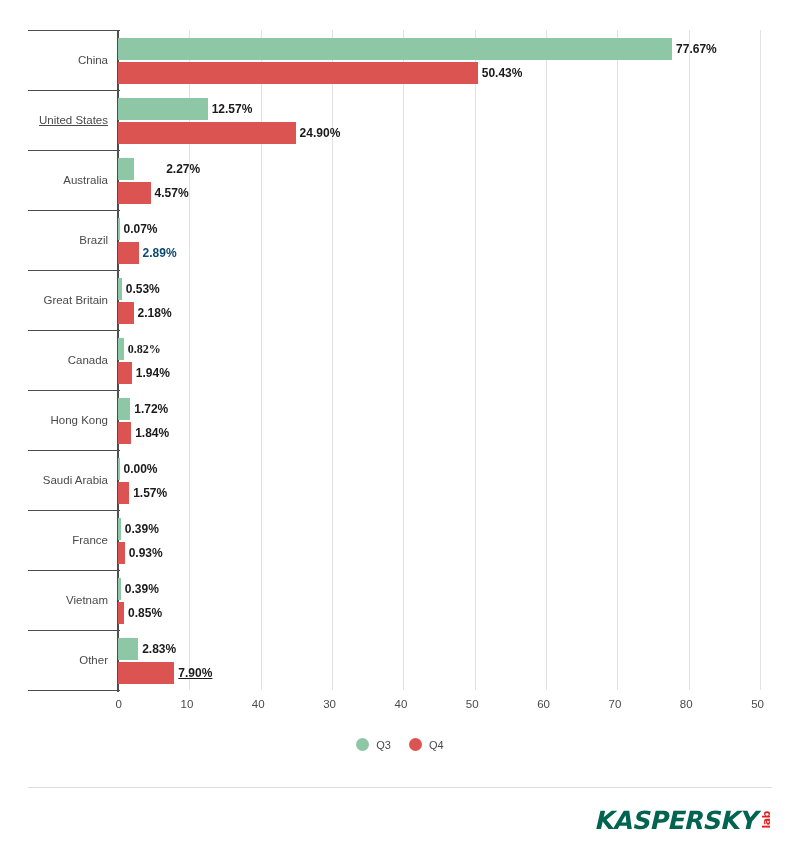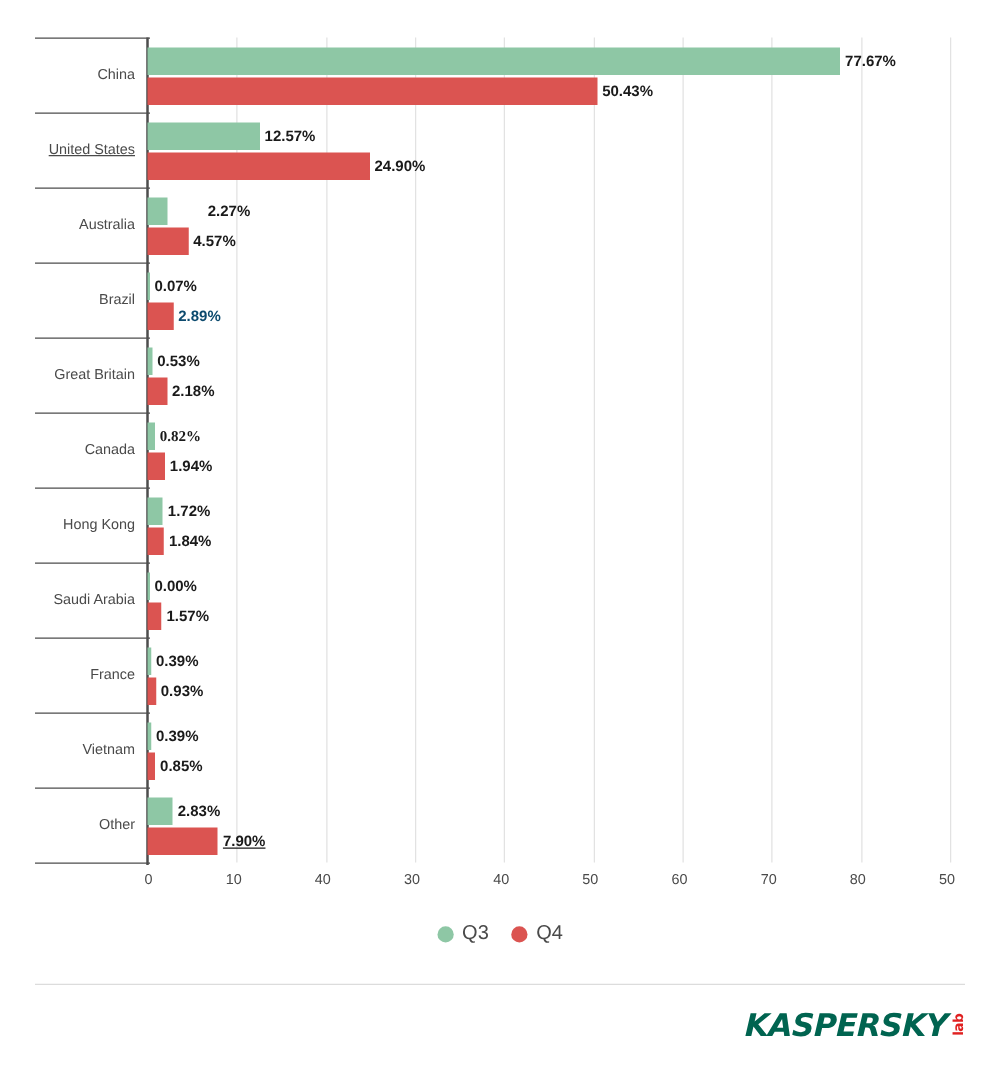--- a/index.html
+++ b/index.html
@@ -121,21 +121,21 @@
     align-items: center;
     gap: 7px;
   }
   .legend-dot {
     width: 13px;
     height: 13px;
     border-radius: 50%;
     display: block;
   }
   .legend-label {
-    font-size: 16px;
+    font-size: 11px;
     color: #4a4a4a;
   }
 
   
   .footer-rule {
     position: absolute;
     left: 28px;
     top: 787px;
     width: 744px;
     height: 1px;

